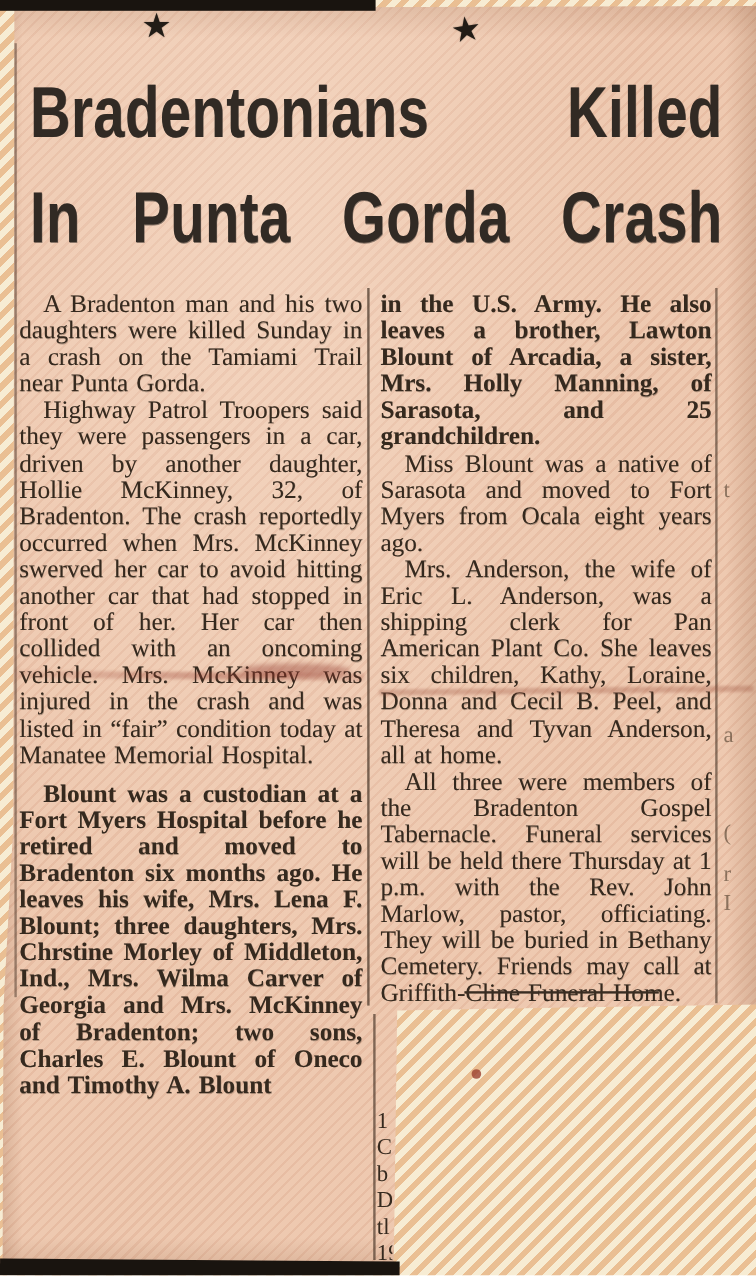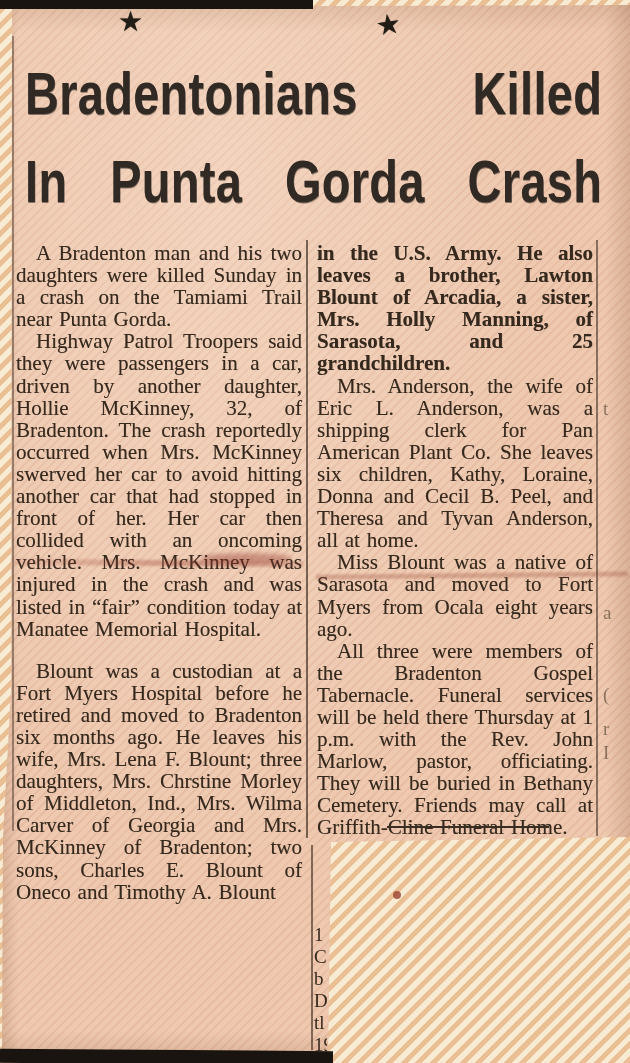--- a/index.html
+++ b/index.html
@@ -53,21 +53,21 @@
   .rule-right{left:596px;top:240px;height:596px;}
   .rule-mid-lower{left:311px;top:845px;height:205px;background:rgba(55,38,26,.6);}
   .col{
     position:absolute;top:242px;
     font-size:21px;line-height:22.1px;color:var(--ink,#35291e);
     text-align:justify;word-spacing:1.5px;
     text-shadow:0.3px 0.3px 0 rgba(53,41,30,.35);
   }
   .col p{margin:0;text-indent:20px;}
   .col p.no-indent{text-indent:0;font-weight:bold;}
-  .col p.p-gap{margin-top:20px;}
+  .col p.p-gap{margin-top:10px;font-weight:bold;}
   .col-left{left:16px;width:286px;}
   .col-right{left:317px;width:276px;}
   .end-rule{position:absolute;left:387px;top:826px;width:162px;height:2px;background:#3a2d22;}
   .sliver-bottom{
     position:absolute;left:314px;top:924px;width:13px;height:132px;overflow:hidden;
     font-size:19px;line-height:22.1px;color:var(--ink,#35291e);
   }
   .sliver-bottom div{white-space:nowrap;}
   .sliver-right{position:absolute;left:603px;top:0;width:27px;height:840px;
     font-size:19px;color:rgba(60,45,30,.55);}
@@ -108,22 +108,22 @@
   </div>
 
   <div class="col col-left">
     <p>A Bradenton man and his two daughters were killed Sunday in a crash on the Tamiami Trail near Punta Gorda.</p>
     <p>Highway Patrol Troopers said they were passengers in a car, driven by another daughter, Hollie McKinney, 32, of Bradenton. The crash reportedly occurred when Mrs. McKinney swerved her car to avoid hitting another car that had stopped in front of her. Her car then collided with an oncoming vehicle. Mrs. McKinney was injured in the crash and was listed in “fair” condition today at Manatee Memorial Hospital.</p>
     <p class="p-gap">Blount was a custodian at a Fort Myers Hospital before he retired and moved to Bradenton six months ago. He leaves his wife, Mrs. Lena F. Blount; three daughters, Mrs. Chrstine Morley of Middleton, Ind., Mrs. Wilma Carver of Georgia and Mrs. McKinney of Bradenton; two sons, Charles E. Blount of Oneco and Timothy A. Blount</p>
   </div>
 
   <div class="col col-right">
     <p class="no-indent">in the U.S. Army. He also leaves a brother, Lawton Blount of Arcadia, a sister, Mrs. Holly Manning, of Sarasota, and 25 grandchildren.</p>
+    <p>Miss Blount was a native of Sarasota and moved to Fort Myers from Ocala eight years ago.</p>
     <p>Mrs. Anderson, the wife of Eric L. Anderson, was a shipping clerk for Pan American Plant Co. She leaves six children, Kathy, Loraine, Donna and Cecil B. Peel, and Theresa and Tyvan Anderson, all at home.</p>
-    <p>Miss Blount was a native of Sarasota and moved to Fort Myers from Ocala eight years ago.</p>
     <p>All three were members of the Bradenton Gospel Tabernacle. Funeral services will be held there Thursday at 1 p.m. with the Rev. John Marlow, pastor, officiating. They will be buried in Bethany Cemetery. Friends may call at Griffith-Cline Funeral Home.</p>
   </div>
 
   <div class="end-rule"></div>
 
   <div class="sliver-bottom">
     <div>1</div>
     <div>C</div>
     <div>b</div>
     <div>D</div>

